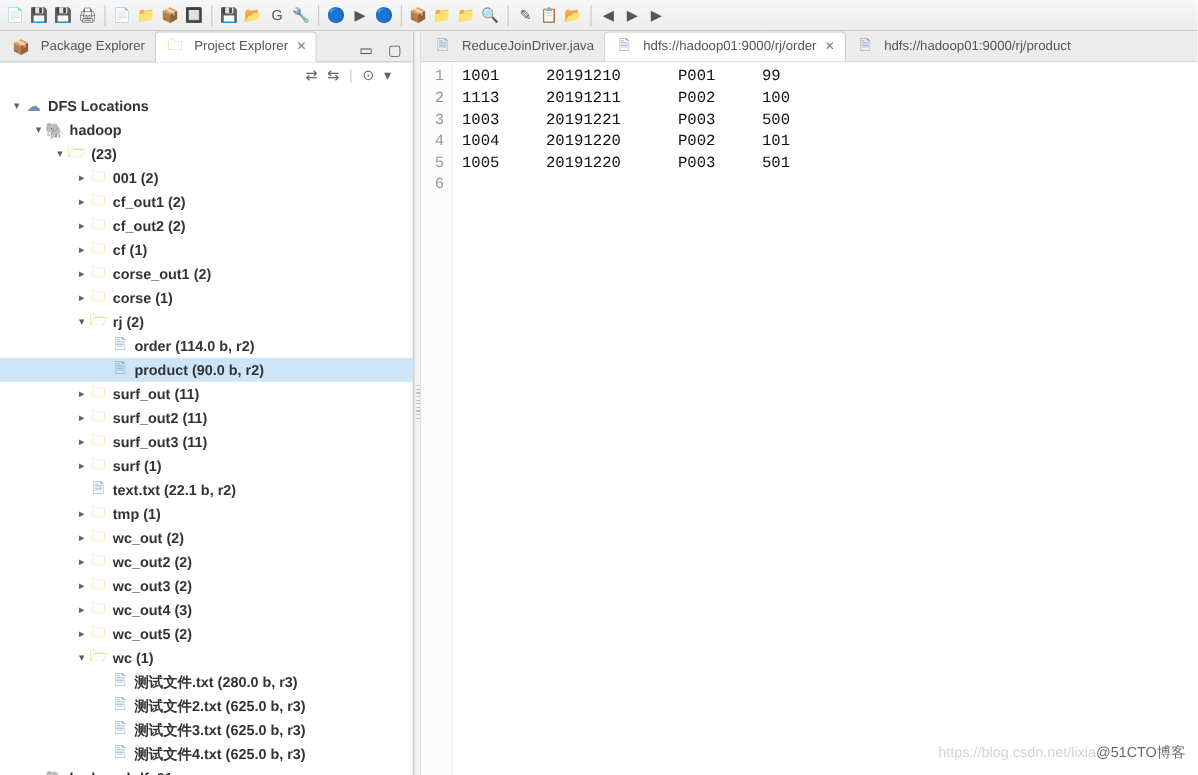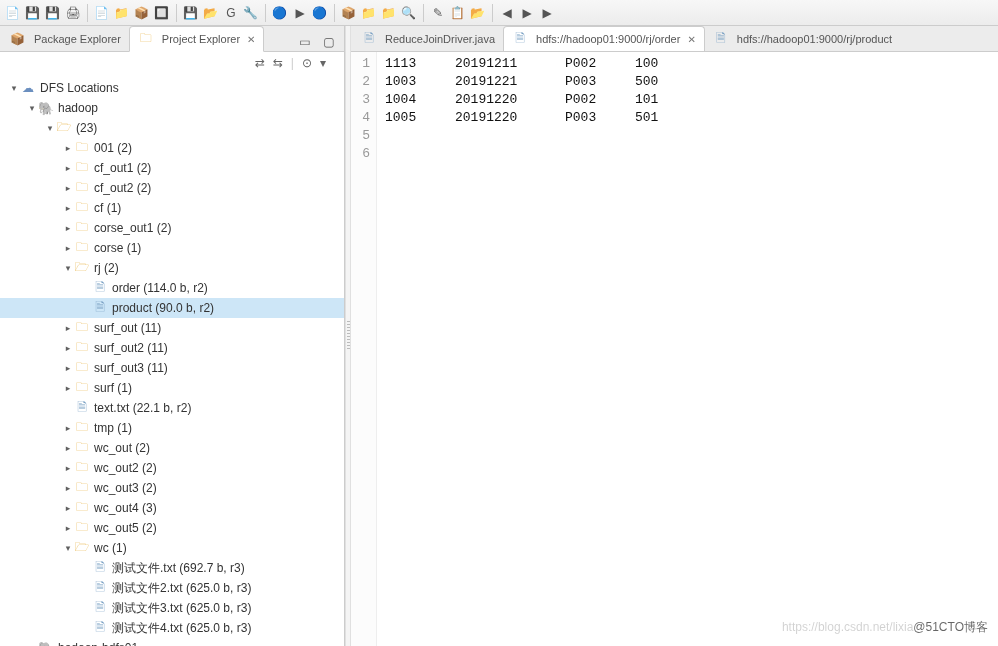--- a/index.html
+++ b/index.html
@@ -114,21 +114,21 @@
     width: 16px; height:16px;
     display:flex; align-items:center; justify-content:center;
     margin-right: 4px;
     font-size: 12px;
   }
   .folder { color:#e8b64f; }
   .folder-open { color:#e8b64f; }
   .file { color:#7aa1c4; }
   .elephant { color:#3c78b4; font-size:13px;}
   .location { color:#6b8fbf; }
-  .tree-label { font-size: 12px; color:#333; }
+  .tree-label { font-size: 12px; color:#333;font-weight:bold; }
   
   .sash {
     width: 6px;
     background: #f4f4f4;
     border-left:1px solid #e0e0e0;
     border-right:1px solid #e0e0e0;
     display:flex;
     align-items:center;
     justify-content:center;
     cursor: col-resize;
@@ -385,21 +385,21 @@
           <span class="tree-label">wc_out5 (2)</span>
         </div>
         <div class="tree-row" style="padding-left: 62px;">
           <span class="twisty">▾</span>
           <span class="tree-icon folder-open">🗁</span>
           <span class="tree-label">wc (1)</span>
         </div>
         <div class="tree-row" style="padding-left: 80px;">
           <span class="twisty"></span>
           <span class="tree-icon file">🗎</span>
-          <span class="tree-label">测试文件.txt (692.7 b, r3)</span>
+          <span class="tree-label">测试文件.txt (280.0 b, r3)</span>
         </div>
         <div class="tree-row" style="padding-left: 80px;">
           <span class="twisty"></span>
           <span class="tree-icon file">🗎</span>
           <span class="tree-label">测试文件2.txt (625.0 b, r3)</span>
         </div>
         <div class="tree-row" style="padding-left: 80px;">
           <span class="twisty"></span>
           <span class="tree-icon file">🗎</span>
           <span class="tree-label">测试文件3.txt (625.0 b, r3)</span>
@@ -440,20 +440,26 @@
     <div class="editor-body">
       <div class="gutter" id="gutter">
           <div class="line" style="justify-content: flex-end;">1</div>
           <div class="line" style="justify-content: flex-end;">2</div>
           <div class="line" style="justify-content: flex-end;">3</div>
           <div class="line" style="justify-content: flex-end;">4</div>
           <div class="line" style="justify-content: flex-end;">5</div>
           <div class="line" style="justify-content: flex-end;">6</div>
         </div>
       <div class="code" id="code">
+          <div class="line">
+            <span class="col c1">1001</span>
+            <span class="col c2">20191210</span>
+            <span class="col c3">P001</span>
+            <span class="col c4">99</span>
+          </div>
           <div class="line">
             <span class="col c1">1113</span>
             <span class="col c2">20191211</span>
             <span class="col c3">P002</span>
             <span class="col c4">100</span>
           </div>
           <div class="line">
             <span class="col c1">1003</span>
             <span class="col c2">20191221</span>
             <span class="col c3">P003</span>

